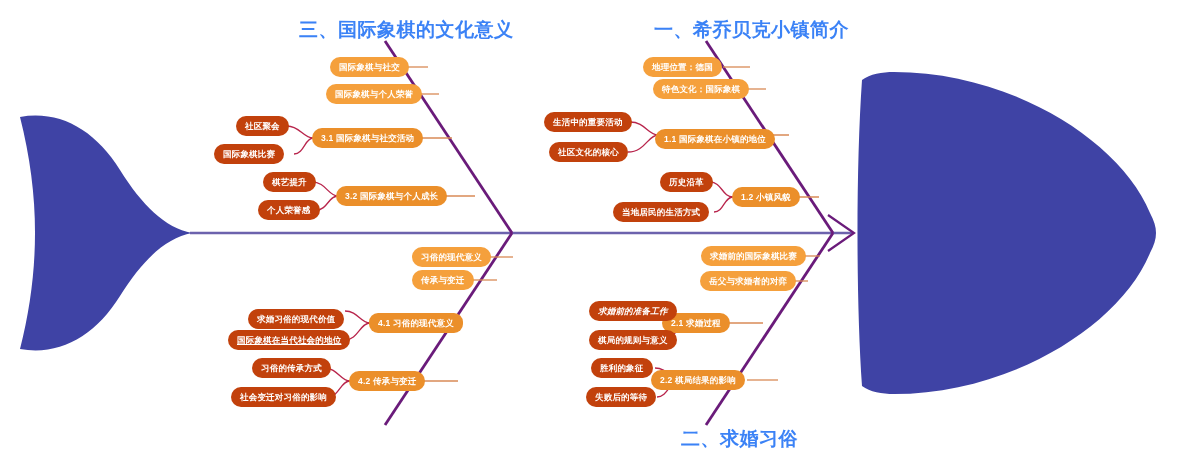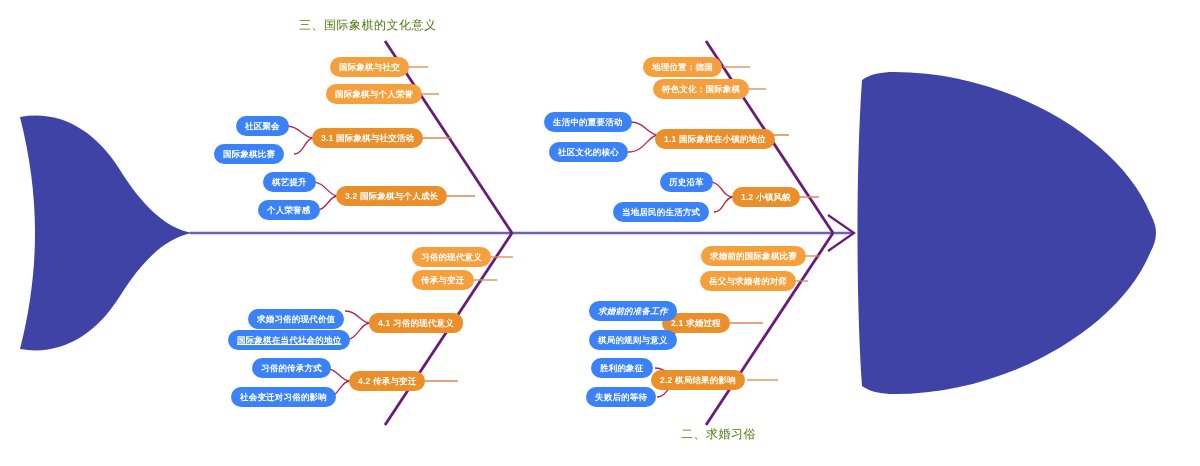--- a/index.html
+++ b/index.html
@@ -12,23 +12,23 @@
     position: relative;
     width: 1200px;
     height: 466px;
     background: #ffffff;
     overflow: hidden;
   }
   #bones { position: absolute; left: 0; top: 0; width: 1200px; height: 466px; }
 
   .section-header {
     position: absolute;
-    font-size: 12px;
-    font-weight: 400;
-    color: #4d7c0f;
+    font-size: 19px;
+    font-weight: 700;
+    color: #3b82f6;
     white-space: nowrap;
     letter-spacing: 0.5px;
   }
 
   .node {
     position: absolute;
     display: flex;
     align-items: center;
     justify-content: center;
     border-radius: 999px;
@@ -41,21 +41,21 @@
     letter-spacing: 0.2px;
     line-height: 1;
   }
   .node.orange {
     background: #f5a03c;
   }
   .node.orange-dark {
     background: #eb8f2a;
   }
   .node.crimson {
-    background: #3b82f6;
+    background: #c2410c;
   }
 
   .fish-title {
     position: absolute;
     color: #ffffff;
     font-size: 13px;
     font-weight: 700;
     white-space: nowrap;
     letter-spacing: 0.4px;
   }
@@ -122,20 +122,21 @@
     <path d="M 470,280 L 497,280" fill="none" stroke="#d98a56" stroke-width="1.3"></path>
     <path d="M 424,323 L 460,323" fill="none" stroke="#d98a56" stroke-width="1.3"></path>
     <path d="M 345,311 C 358,311 360,323 370,323" fill="none" stroke="#b8254c" stroke-width="1.3"></path>
     <path d="M 345,340 C 358,340 360,323 370,323" fill="none" stroke="#b8254c" stroke-width="1.3"></path>
     <path d="M 422,381 L 458,381" fill="none" stroke="#d98a56" stroke-width="1.3"></path>
     <path d="M 324,368 C 338,368 340,381 350,381" fill="none" stroke="#b8254c" stroke-width="1.3"></path>
     <path d="M 327,397 C 340,397 340,381 350,381" fill="none" stroke="#b8254c" stroke-width="1.3"></path>
   </svg>
 
 
+  <div class="section-header" style="left:654px; top:17px;">一、希乔贝克小镇简介</div>
   <div class="section-header" style="left:681px; top:426px;">二、求婚习俗</div>
   <div class="section-header" style="left:299px; top:17px;">三、国际象棋的文化意义</div>
 
   <div class="node orange" style="left:643px; top:57px;">地理位置：德国</div>
   <div class="node orange" style="left:653px; top:79px;">特色文化：国际象棋</div>
   <div class="node orange-dark" style="left:655px; top:129px;">1.1 国际象棋在小镇的地位</div>
   <div class="node crimson" style="left:544px; top:112px;">生活中的重要活动</div>
   <div class="node crimson" style="left:549px; top:142px;">社区文化的核心</div>
   <div class="node orange-dark" style="left:732px; top:187px;">1.2 小镇风貌</div>
   <div class="node crimson" style="left:660px; top:172px;">历史沿革</div>

